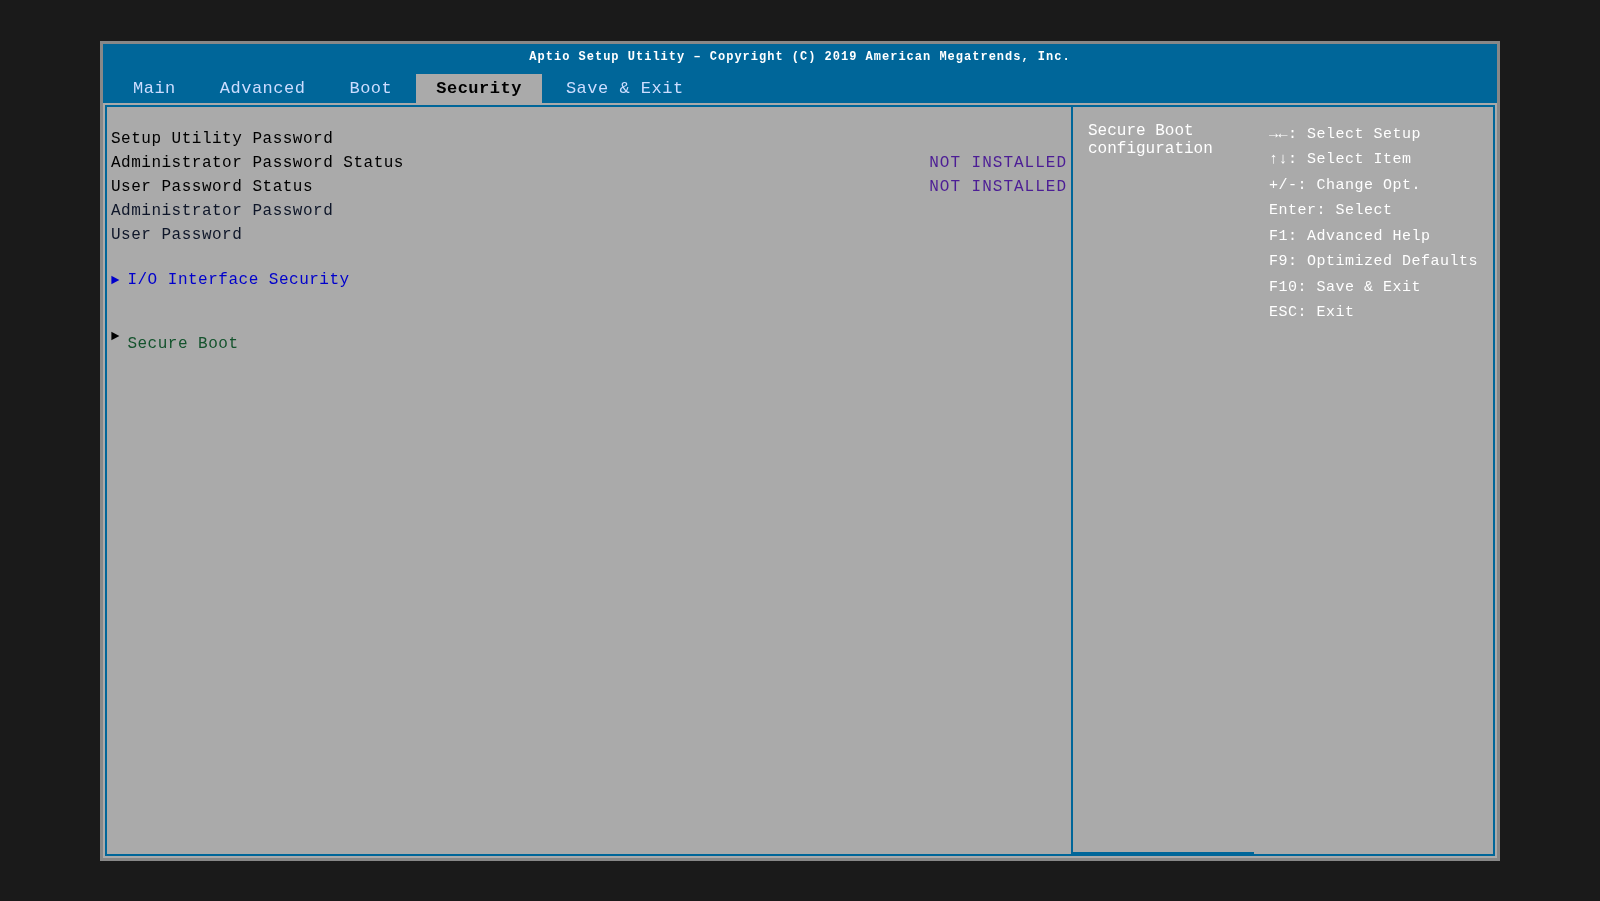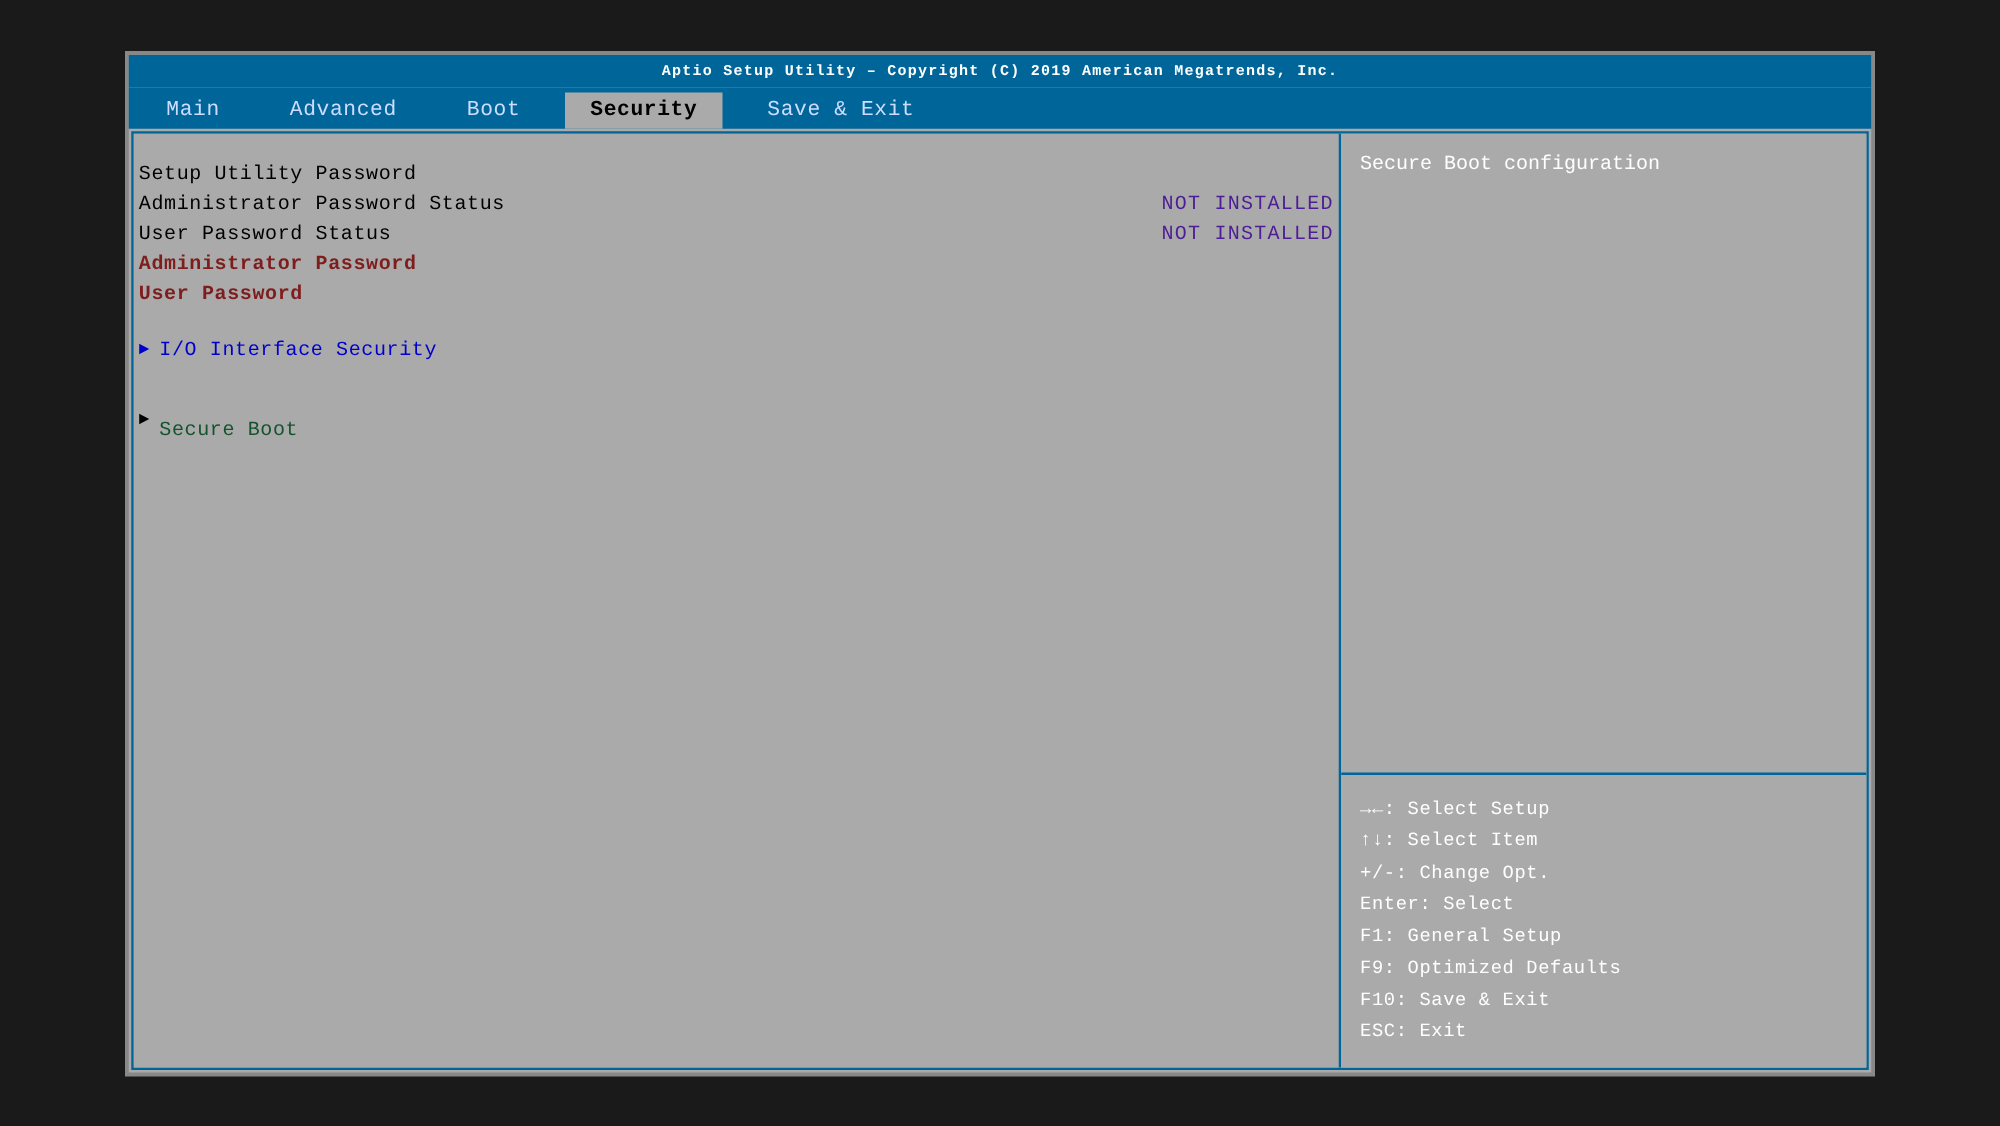--- a/index.html
+++ b/index.html
@@ -39,21 +39,21 @@
       font-weight: bold;
       letter-spacing: 1px;
     }
 
     
     .nav-bar {
       background: #006699;
       display: flex;
       flex-direction: row;
       padding: 4px 10px 0 10px;
-      gap: 16px;
+      gap: 4px;
     }
 
     .nav-item {
       color: #ccddff;
       padding: 5px 20px;
       font-size: 17px;
       cursor: pointer;
       letter-spacing: 0.5px;
     }
 
@@ -80,23 +80,22 @@
     }
 
     .menu-item {
       color: #000000;
       font-size: 16px;
       padding: 3px 0;
       letter-spacing: 0.5px;
     }
 
     .menu-item.clickable {
-      color: #7f1d1d;
+      color: #0f172a;
       cursor: pointer;
-      font-weight: bold;
     }
 
     .menu-item-row {
       display: flex;
       justify-content: space-between;
       align-items: center;
     }
 
     .menu-item-value {
       color: #4c1d95;
@@ -126,21 +125,21 @@
 
     .section-divider {
       height: 18px;
     }
 
     
     .right-panel {
       width: 420px;
       background: #aaaaaa;
       display: flex;
-      flex-direction: column;
+      flex-direction: row;
     }
 
     .help-text-area {
       flex: 1;
       padding: 15px;
       border-bottom: 2px solid #006699;
       color: #ffffff;
       font-size: 16px;
       background: #aaaaaa;
     }
@@ -248,21 +247,21 @@
 
     <div class="right-panel">
       <div class="help-text-area">
         <span>Secure Boot configuration</span>
       </div>
       <div class="keyboard-hints">
         <div class="hint-item">→←: Select Setup</div>
         <div class="hint-item">↑↓: Select Item</div>
         <div class="hint-item">+/-: Change Opt.</div>
         <div class="hint-item">Enter: Select</div>
-        <div class="hint-item">F1: General Setup</div>
+        <div class="hint-item">F1: Advanced Help</div>
         <div class="hint-item">F9: Optimized Defaults</div>
         <div class="hint-item">F10: Save &amp; Exit</div>
         <div class="hint-item">ESC: Exit</div>
       </div>
     </div>
   </div>
 
 </div>
 
 </body></html>

